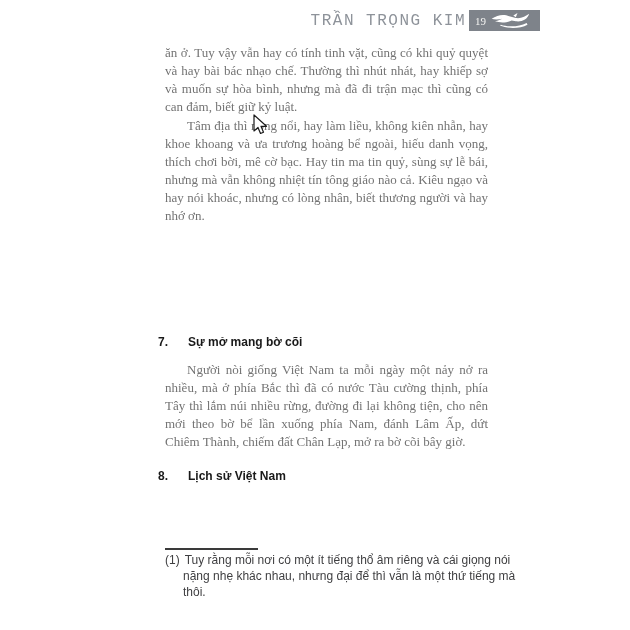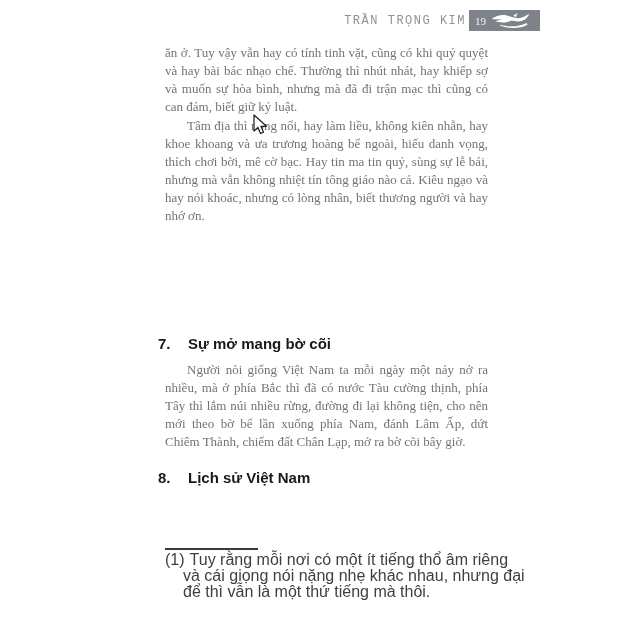--- a/index.html
+++ b/index.html
@@ -10,21 +10,21 @@
     overflow:hidden;
     font-family:"Liberation Serif","DejaVu Serif",serif;
   }
   
   .page-header{
     position:absolute;left:0;top:10px;width:540px;height:21px;
     display:flex;justify-content:flex-end;align-items:center;
   }
   .header-title{
     font-family:"Liberation Mono","DejaVu Sans Mono",monospace;
-    font-size:12px;letter-spacing:1.5px;
+    font-size:16px;letter-spacing:1.5px;
     color:#8e939a;
     margin-right:3px;
     white-space:nowrap;
   }
   .header-box{
     width:71px;height:21px;
     background:#7e838a;
     display:flex;align-items:center;
     flex:0 0 auto;
   }
@@ -39,34 +39,34 @@
   .p{
     position:absolute;left:165px;width:323px;margin:0;
     font-size:13px;line-height:18px;
     text-align:justify;text-indent:22px;
     color:#737373;
   }
   .p.noindent{text-indent:0;}
   .sect-heading{
     position:absolute;left:158px;margin:0;
     font-family:"Liberation Sans","DejaVu Sans",sans-serif;
-    font-size:15px;font-weight:bold;color:#191919;
+    font-size:12px;font-weight:bold;color:#191919;
     white-space:nowrap;
   }
   .hnum{display:inline-block;width:30px;}
   .sup-ref{font-size:8.5px;vertical-align:4px;letter-spacing:-0.5px;}
   
   .fn-rule{
     position:absolute;left:165px;top:548px;width:93px;height:2px;
     background:#3a3a3a;
   }
   .footnote{
     position:absolute;left:165px;top:552px;width:344px;
     font-family:"Liberation Sans","DejaVu Sans",sans-serif;
-    font-size:16px;line-height:16px;color:#3f3f41;
+    font-size:12px;line-height:16px;color:#3f3f41;
     padding-left:18px;text-indent:-18px;
     text-align:left;
   }
   .fn-marker{margin-right:5px;}
   
   .cursor{position:absolute;left:253px;top:114px;}
 </style>
 </head>
 <body>
 

